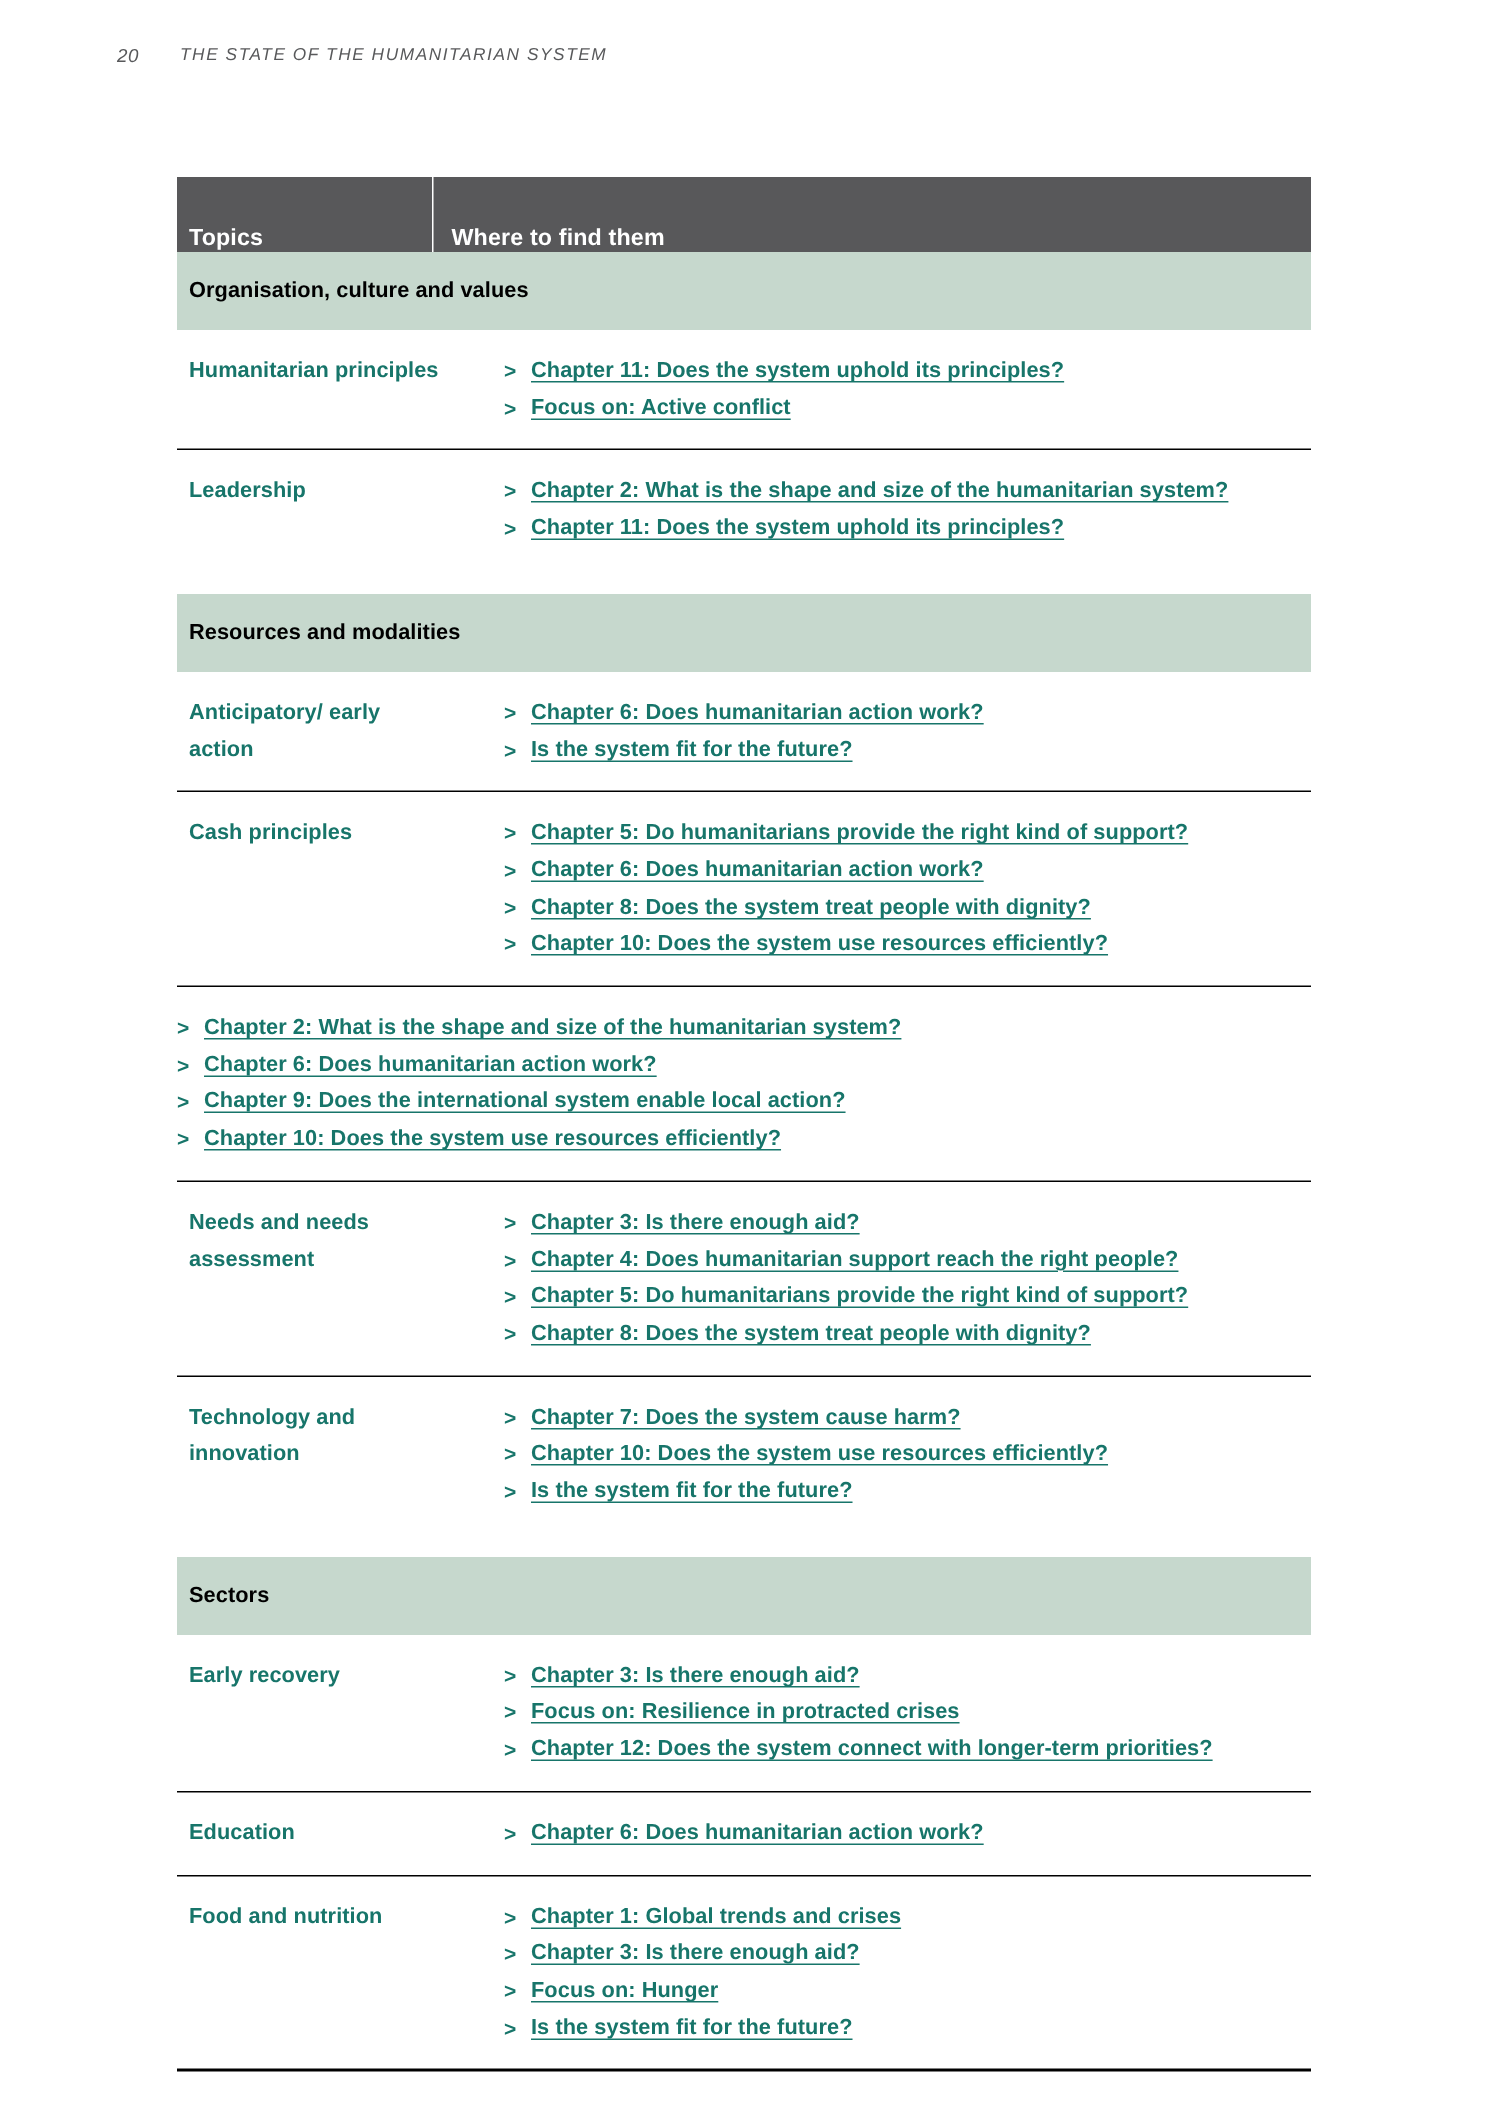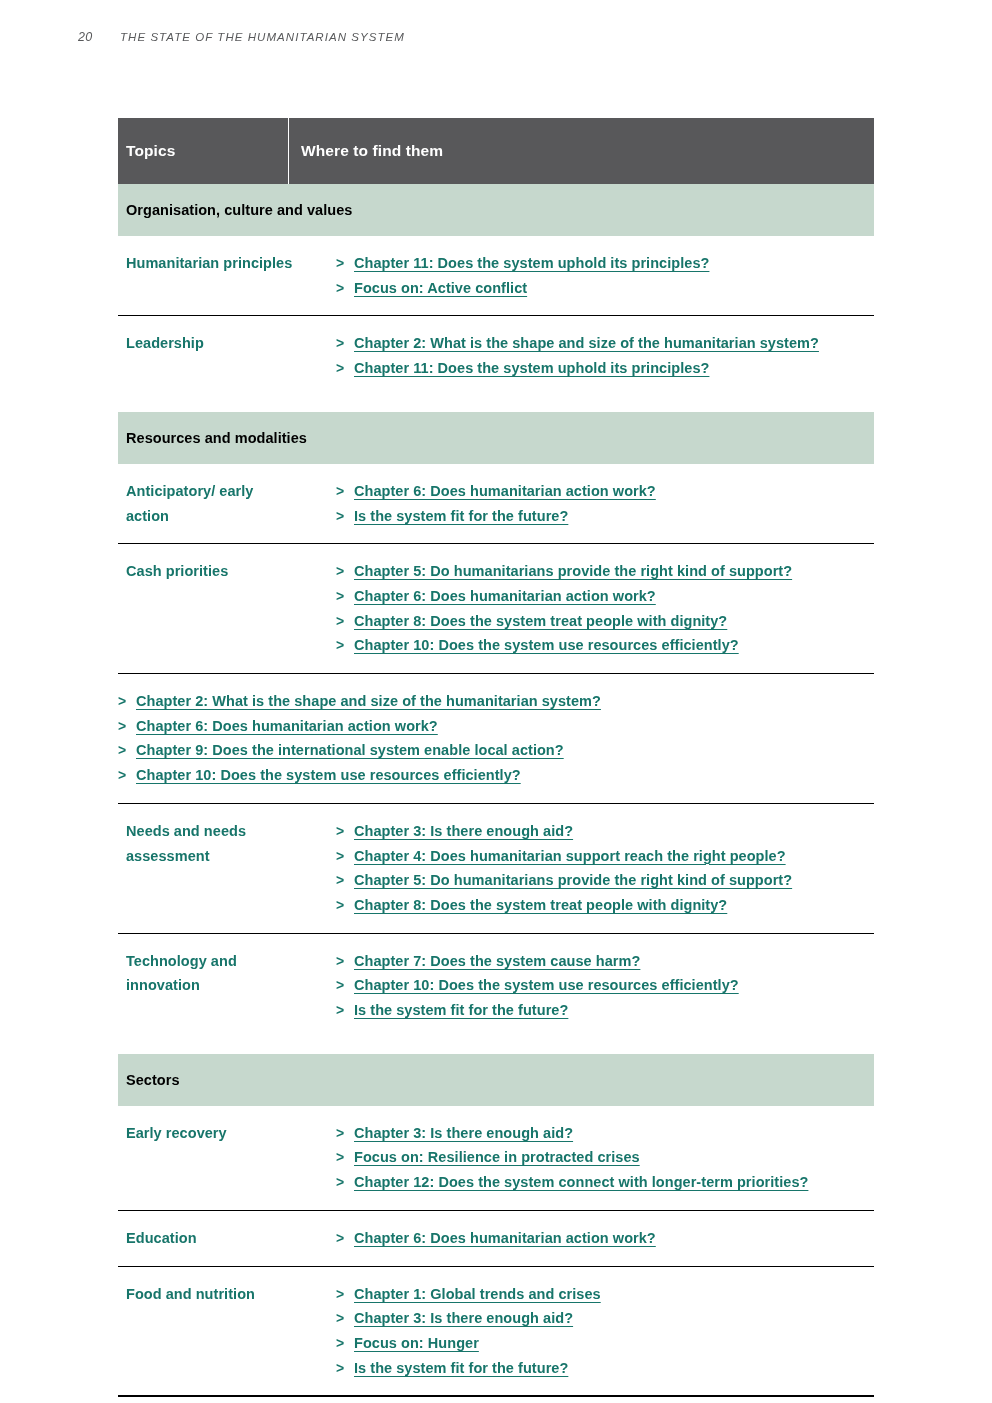--- a/index.html
+++ b/index.html
@@ -46,22 +46,22 @@
     left: 118px;
     top: 118px;
     width: 756px;
     border-bottom: 2px solid #000000;
   }
 
   
   .thead {
     display: flex;
     background: #58585a;
-    height: 66px;
-    align-items: center;
+    height: 50px;
+    align-items: flex-end;
   }
   .thead .th {
     color: #ffffff;
     font-size: 15.5px;
     font-weight: bold;
     letter-spacing: 0.1px;
     box-sizing: border-box;
   }
   .thead .th-topics {
     width: 170px;
@@ -217,21 +217,21 @@
                 <span class="chev">&gt;</span>
                 <span class="link-text">Chapter 6: Does humanitarian action work?</span>
               </div>
               <div class="link-item">
                 <span class="chev">&gt;</span>
                 <span class="link-text">Is the system fit for the future?</span>
               </div>
             </div>
           </div>
           <div class="topic-row">
-            <div class="topic-name">Cash priorities</div>
+            <div class="topic-name">Cash principles</div>
             <div class="topic-links">
               <div class="link-item">
                 <span class="chev">&gt;</span>
                 <span class="link-text">Chapter 5: Do humanitarians provide the right kind of support?</span>
               </div>
               <div class="link-item">
                 <span class="chev">&gt;</span>
                 <span class="link-text">Chapter 6: Does humanitarian action work?</span>
               </div>
               <div class="link-item">

